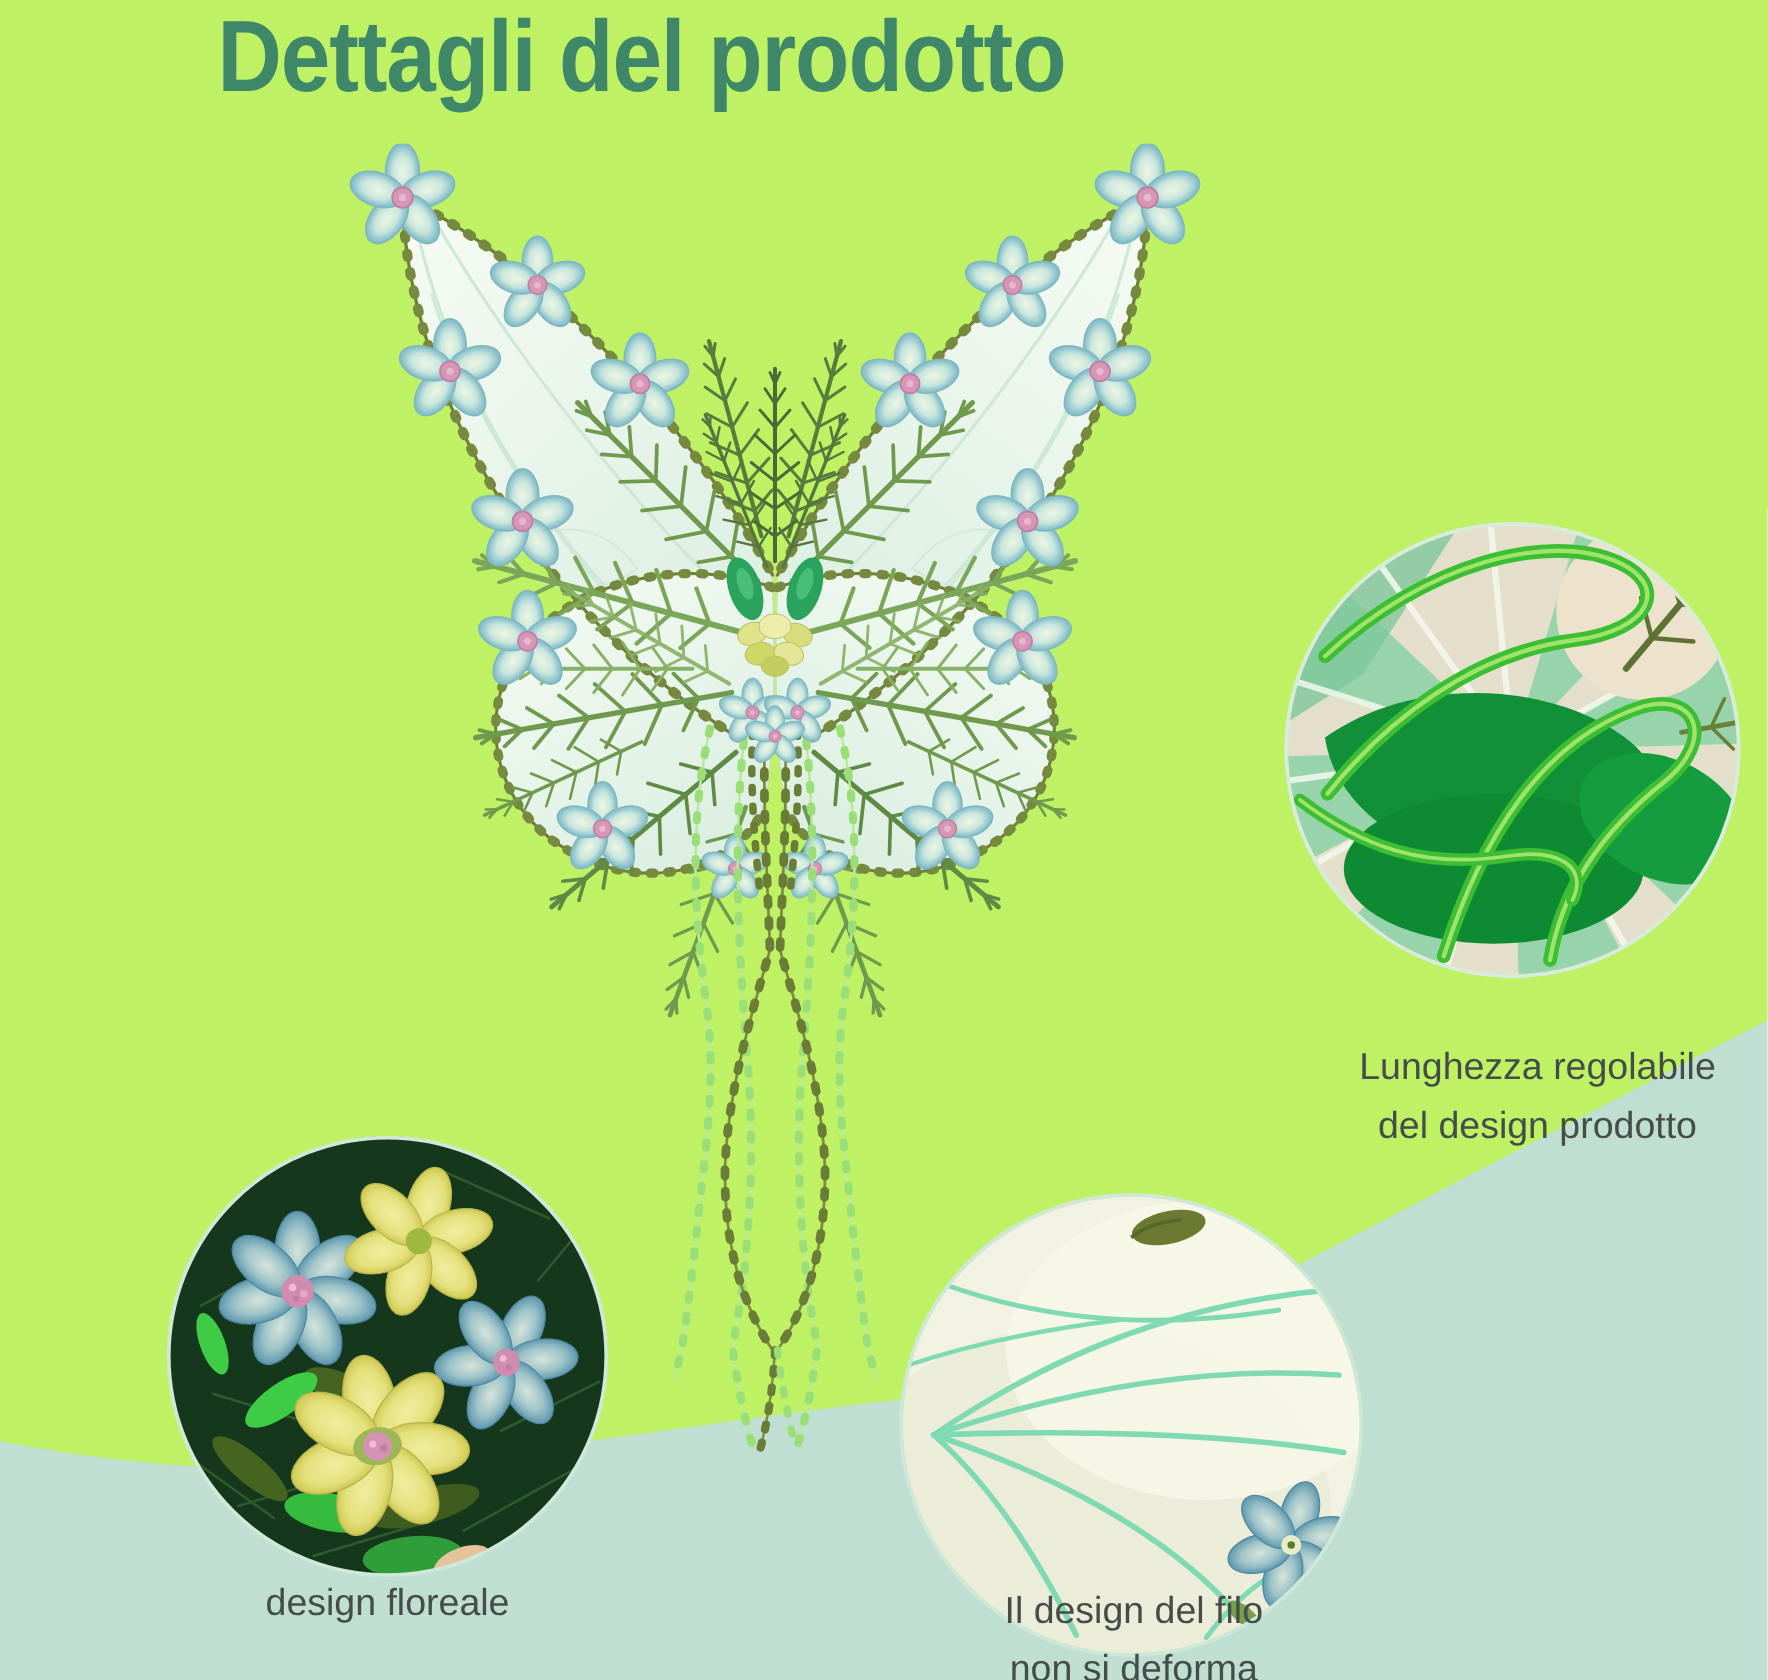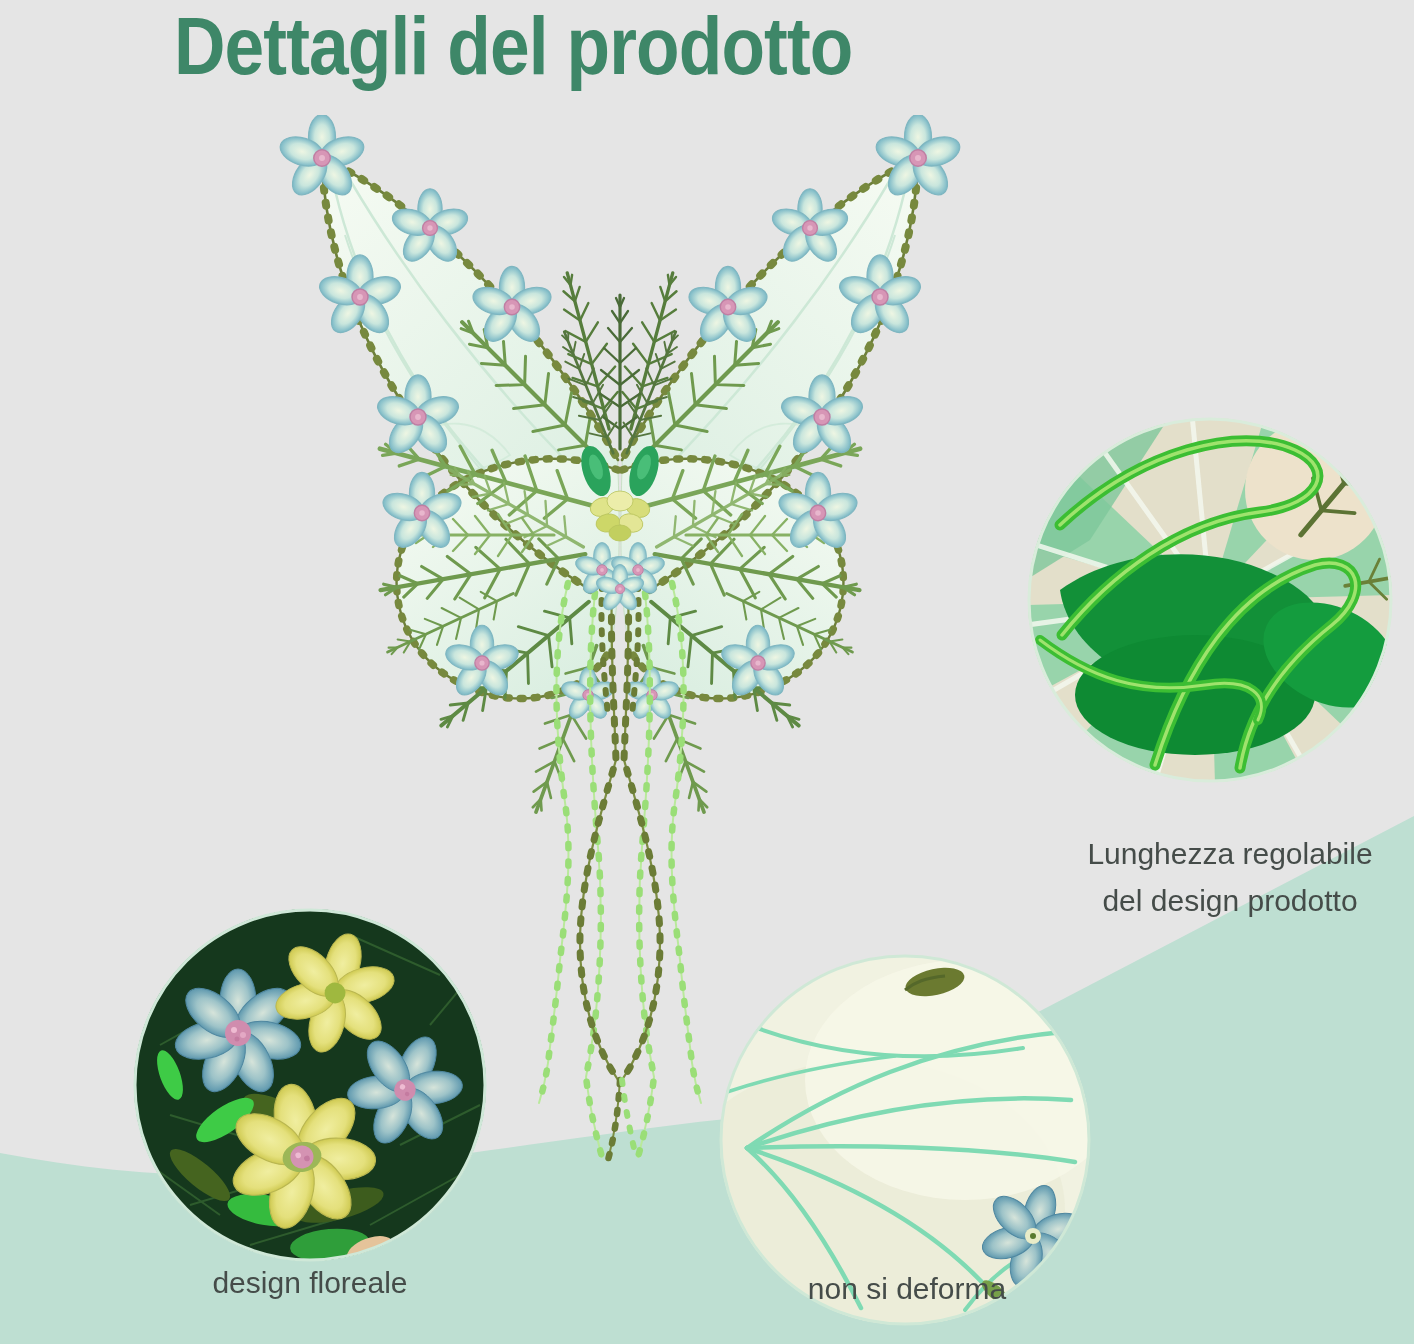--- a/index.html
+++ b/index.html
@@ -1,18 +1,18 @@
 <!DOCTYPE html>
 <html><head>
 <meta charset="utf-8">
 <style>
   html,body{margin:0;padding:0;background:#ffffff;}
   .page{
     position:relative;width:1414px;height:1344px;overflow:hidden;
-    background:#e5e5e5;font-family:"Liberation Sans",sans-serif;
+    background:#bef264;font-family:"Liberation Sans",sans-serif;
   }
   .abs{position:absolute;}
   .page-title{
     left:174px;top:0px;margin:0;
     font-size:81px;font-weight:bold;color:#3E8768;letter-spacing:-1px;
     transform:scaleX(.88);transform-origin:left top;white-space:nowrap;
   }
   .caption{
     text-align:center;color:#454C49;font-size:30px;line-height:47px;
     width:400px;font-weight:400;
@@ -351,16 +351,17 @@
   </svg>
 
   <div class="abs caption caption-elastic">
     <div>Lunghezza regolabile</div>
     <div>del design prodotto</div>
   </div>
   <div class="abs caption caption-floral">
     <div>design floreale</div>
   </div>
   <div class="abs caption caption-wire">
+    <div>Il design del filo</div>
     <div>non si deforma</div>
   </div>
 
 </main>
 
 </body></html>

